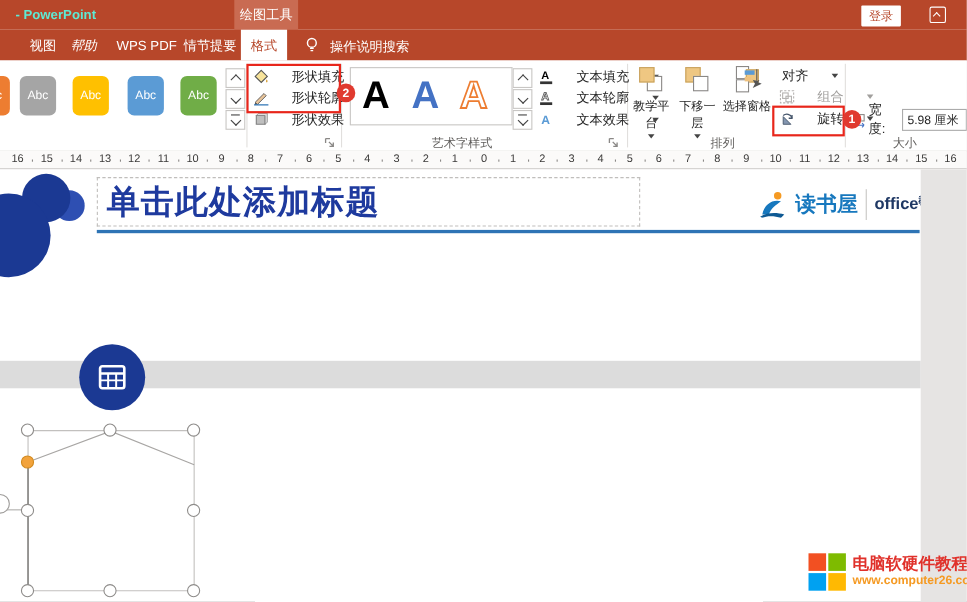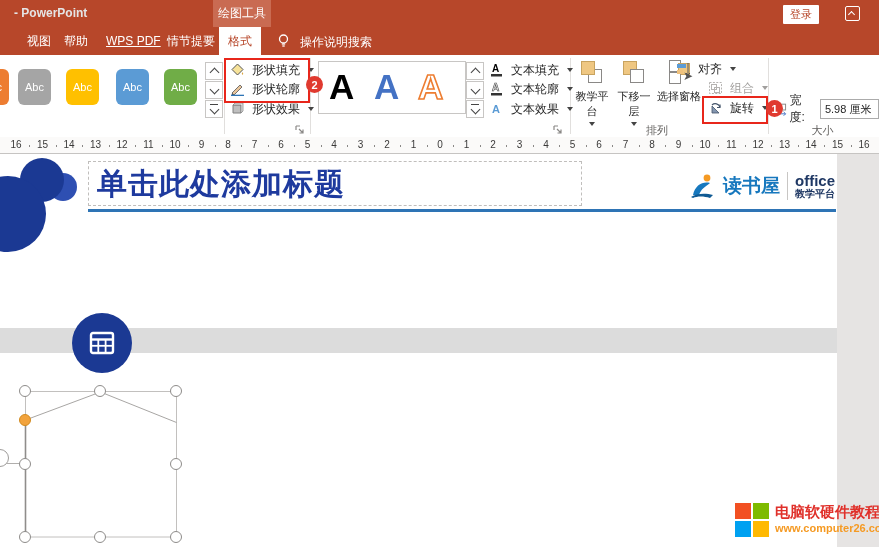--- a/index.html
+++ b/index.html
@@ -2,21 +2,21 @@
 <html><head>
 <meta charset="utf-8">
 <style>
   html,body{margin:0;padding:0;background:#999;}
   .app{position:relative;width:879px;height:547px;overflow:hidden;background:#fff;
        font-family:"Liberation Sans","DejaVu Sans",sans-serif;-webkit-font-smoothing:antialiased;}
   .abs{position:absolute;}
 
   
   .titlebar{left:0;top:0;width:879px;height:27px;background:#B7472A;}
-  .title-text{left:14px;top:6px;color:#e5e5e5;font-size:12px;font-weight:bold;}
+  .title-text{left:14px;top:6px;color:#5eead4;font-size:12px;font-weight:bold;}
   .ctx-tab{left:213px;top:0;width:58px;height:27px;background:#C96B52;color:#fff;
            font-size:12px;display:flex;align-items:center;justify-content:center;}
   .login-btn{left:783px;top:5px;background:#fff;color:#B7472A;font-size:11px;
              padding:2px 7px;border-radius:1px;}
   .ribbon-disp{left:845px;top:6px;width:13px;height:13px;border:1.5px solid #fff;border-radius:2px;}
   .ribbon-disp:after{content:"";position:absolute;left:3px;top:5px;width:4px;height:4px;
                      border-left:1.5px solid #fff;border-top:1.5px solid #fff;transform:rotate(45deg);}
 
   
   .menubar{left:0;top:27px;width:879px;height:28px;background:#B7472A;}
@@ -35,21 +35,21 @@
   .preset{position:absolute;top:14px;width:33px;height:36px;border-radius:6px;color:#fff;
           font-size:11px;display:flex;align-items:center;justify-content:center;}
   .scrollcol{position:absolute;width:17px;}
   .scrollbtn{width:16px;height:16px;border:1px solid #C8C6C4;margin-bottom:1px;background:#fff;
              display:flex;align-items:center;justify-content:center;}
   .chev{width:6px;height:6px;border-left:1.4px solid #444;border-bottom:1.4px solid #444;}
   .chev.up{transform:rotate(135deg);margin-top:3px;}
   .chev.down{transform:rotate(-45deg);margin-bottom:2px;}
   .morebar{width:8px;height:2px;border-top:1.4px solid #444;margin-bottom:1px;}
 
-  .rbtn{position:absolute;height:18px;display:flex;align-items:center;gap:7px;
+  .rbtn{position:absolute;height:18px;display:flex;align-items:center;gap:20px;
         font-size:12px;color:#262626;white-space:nowrap;}
   .rbtn .caret{width:0;height:0;border-left:3px solid transparent;border-right:3px solid transparent;
                border-top:4px solid #444;margin-left:1px;}
   .rbtn.disabled{color:#A19F9D;}
   .rbtn.disabled .caret{border-top-color:#A19F9D;}
   .micon{width:15px;height:14px;flex:0 0 auto;}
 
   .redbox{position:absolute;border:2px solid #E8261B;}
   .badge{position:absolute;width:17px;height:17px;border-radius:50%;background:#E03A2F;color:#fff;
          font-size:11px;font-weight:bold;display:flex;align-items:center;justify-content:center;z-index:5;}
@@ -79,21 +79,21 @@
   .slide{left:0;top:154px;width:879px;height:393px;background:#fff;}
   .side-gray{left:837px;top:154px;width:42px;height:393px;background:#E6E4E3;}
   .circ{position:absolute;border-radius:50%;}
   .title-ph{left:88px;top:7px;width:492px;height:43px;border:1px dashed #C0BEBC;}
   .title-text-slide{position:absolute;left:8px;top:2px;font-size:30px;font-weight:bold;
                     color:#1E3A9E;letter-spacing:1px;white-space:nowrap;}
   .blue-rule{left:88px;top:55px;width:748px;height:3px;background:#2E74B5;}
   .brand{left:688px;top:12px;height:40px;display:flex;align-items:center;gap:7px;}
   .brand-name{font-size:19px;font-weight:bold;color:#1778BE;}
   .brand-sep{width:1px;height:28px;background:#C8C6C4;}
-  .brand-right{display:flex;flex-direction:column;line-height:1.05;color:#1F3864;}
+  .brand-right{display:flex;flex-direction:row;line-height:1.05;color:#1F3864;}
   .brand-right .t1{font-size:15px;font-weight:bold;}
   .brand-right .t2{font-size:10px;font-weight:bold;}
   .gray-band{left:0;top:174px;width:837px;height:25px;background:#DCDCDC;}
   .table-circle{left:72px;top:159px;width:60px;height:60px;border-radius:50%;background:#1B3993;
                 display:flex;align-items:center;justify-content:center;}
 
   .handle{position:absolute;width:10px;height:10px;border-radius:50%;background:#fff;
           border:1.5px solid #8E8C8A;box-sizing:content-box;}
   .handle.adj{background:#F2A33C;border-color:#D28A1E;}
   .rot-frag{left:-9px;top:295px;width:16px;height:16px;border:1.5px solid #9E9C9A;border-radius:50%;}
@@ -114,22 +114,22 @@
   <div class="abs titlebar">
     <div class="abs title-text">- PowerPoint</div>
     <div class="abs ctx-tab">绘图工具</div>
     <div class="abs login-btn">登录</div>
     <div class="abs ribbon-disp"></div>
   </div>
 
   <div class="abs menubar">
     <div id="menu-tabs">
         <div class="menu-tab" style="left: 18px;">视图</div>
-        <div class="menu-tab" style="left: 55px;">帮助</div>
-        <div class="menu-tab" style="left: 97px; text-decoration: underline;">WPS PDF</div>
+        <div class="menu-tab" style="left: 55px; font-style: italic;">帮助</div>
+        <div class="menu-tab" style="left: 97px;">WPS PDF</div>
         <div class="menu-tab" style="left: 158px;">情节提要</div>
         <div class="menu-tab active" style="left: 219px;">格式</div>
       </div>
     <svg class="abs bulb" viewBox="0 0 15 15">
       <circle cx="7.5" cy="6" r="4" fill="none" stroke="#fff" stroke-width="1.3"></circle>
       <line x1="5.8" y1="11" x2="9.2" y2="11" stroke="#fff" stroke-width="1.3"></line>
       <line x1="6.3" y1="13" x2="8.7" y2="13" stroke="#fff" stroke-width="1.3"></line>
     </svg>
     <div class="abs search-lbl">操作说明搜索</div>
   </div>
@@ -227,20 +227,21 @@
       <span>文本轮廓</span>
         <span class="caret"></span>
     </div>
     <div class="rbtn" style="left:489px;top:45px">
       <svg class="micon" viewBox="0 0 15 14">
         <text x="3" y="11" font-size="11" font-weight="bold" fill="#5B9BD5">A</text>
       </svg>
       <span>文本效果</span>
         <span class="caret"></span>
     </div>
+    <div class="grp-label" style="left:320px;width:200px">艺术字样式</div>
     <svg class="launcher" style="left:552px" viewBox="0 0 11 11">
       <path d="M2 2 h4 M2 2 v4" stroke="#8A8886" stroke-width="1.2" fill="none"></path>
       <path d="M5 5 l4 4 M9 5.5 v3.5 h-3.5" stroke="#8A8886" stroke-width="1.2" fill="none"></path>
     </svg>
 
     <div class="bigbtn" style="left:572px">
       <div class="ic">
         <span class="sq white" style="left:9px;top:10px"></span>
         <span class="sq tan" style="left:2px;top:2px"></span>
       </div>

